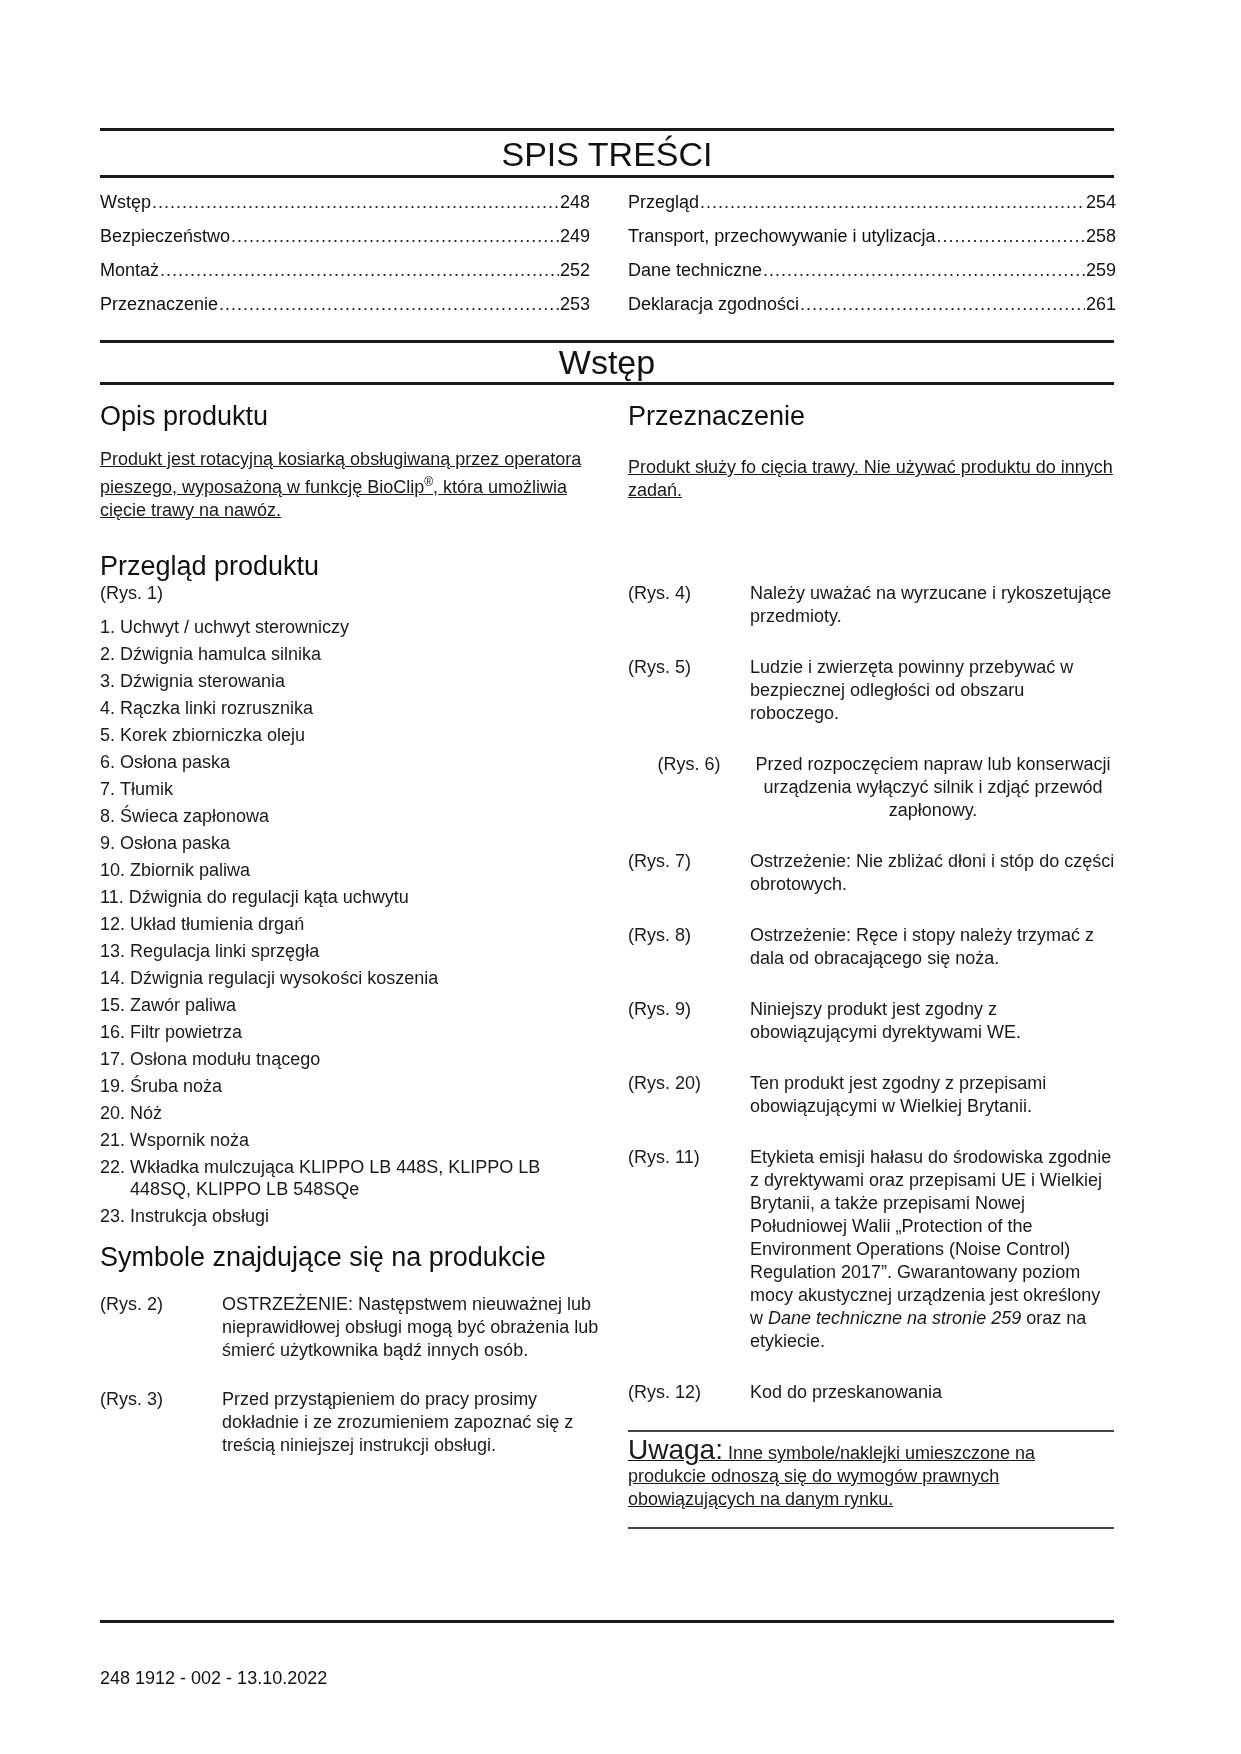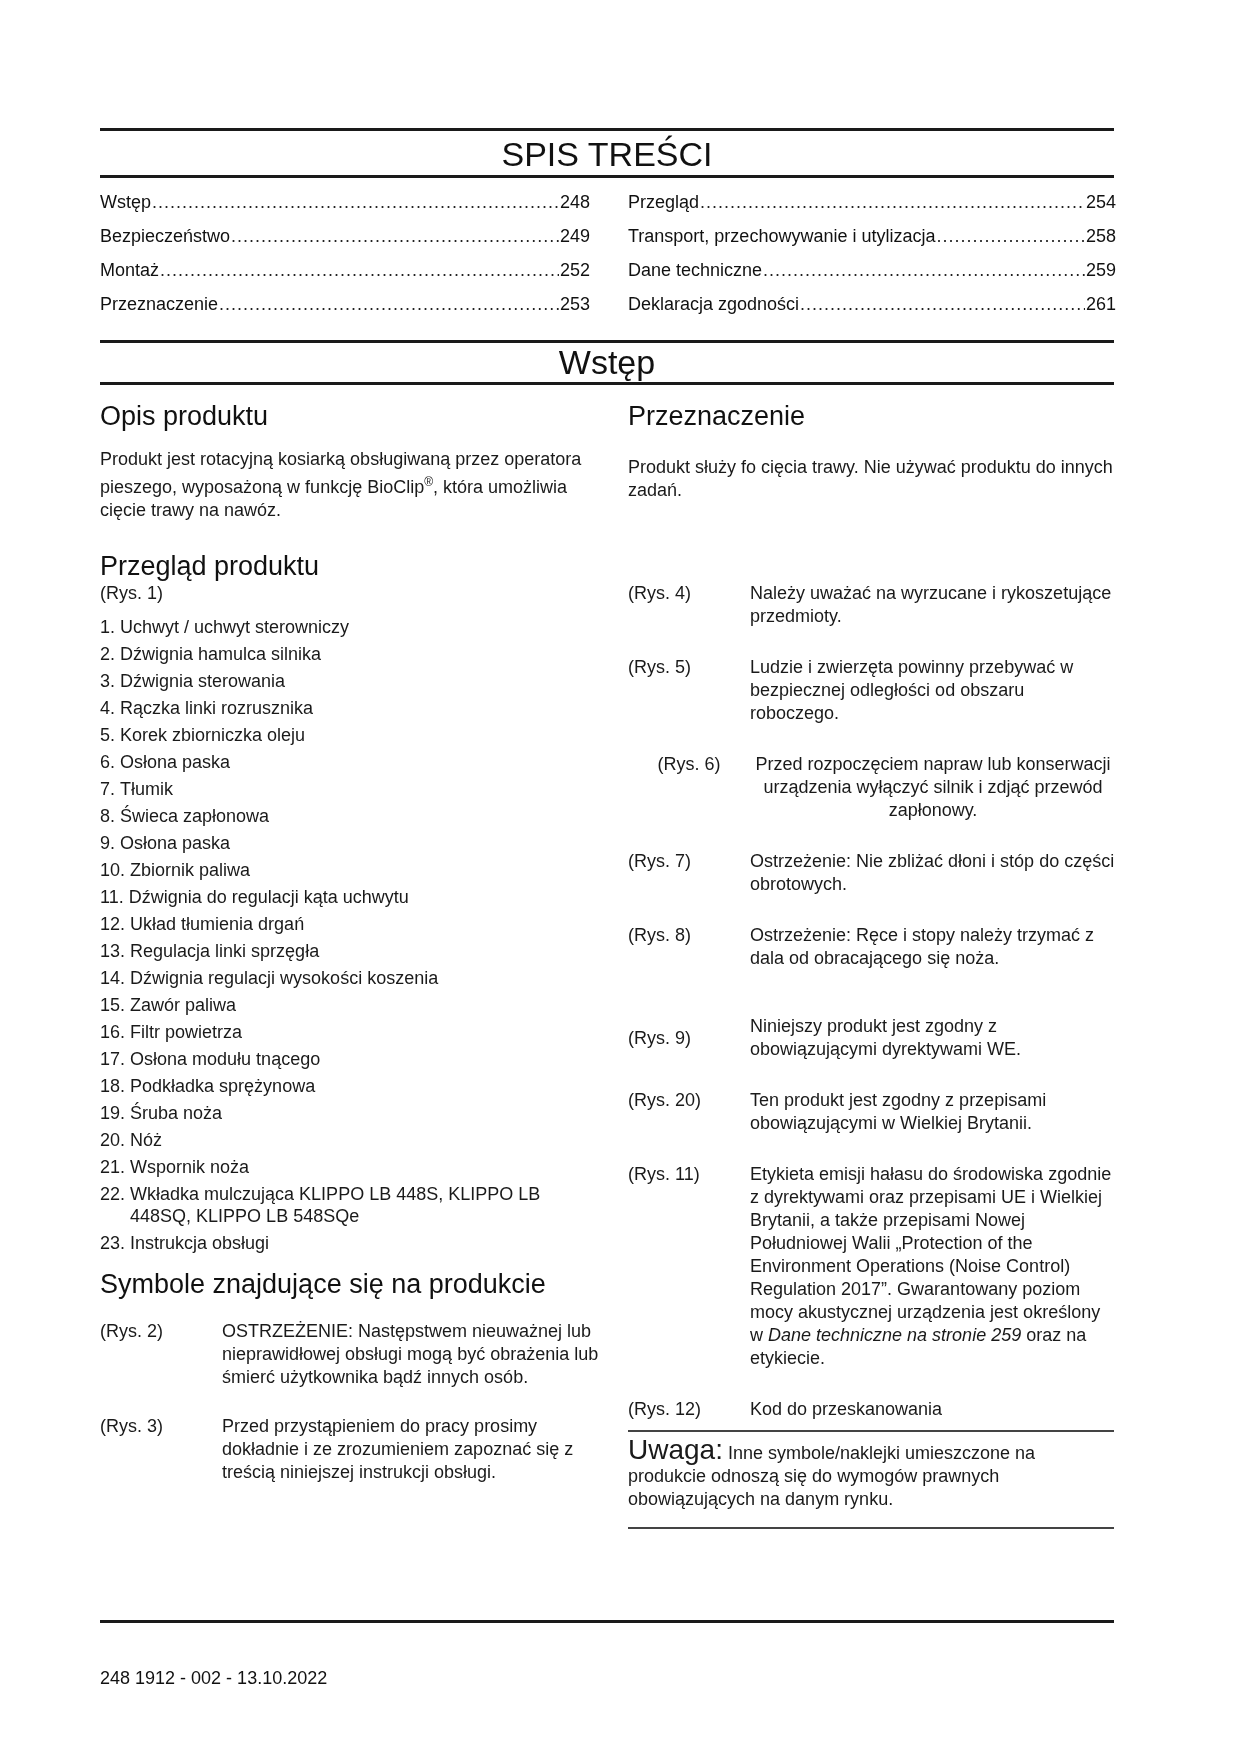--- a/index.html
+++ b/index.html
@@ -28,21 +28,21 @@
   }
   .toc-row .dots::before {
     content: "........................................................................................................................................................................";
   }
   .toc-row .page-num { flex: 0 0 auto; }
 
   .col { position: absolute; }
   .col.left { left: 0; width: 500px; }
   .col.right { left: 528px; width: 488px; }
   h2 { font-weight: normal; font-size: 27px; line-height: 32px; margin: 0; color: #111; }
-  .para { font-size: 18px; line-height: 23px; margin: 0; color: #1a1a1a; }
+  .para { font-size: 18px; line-height: 23px; margin: 0; color: #1a1a1a; text-decoration: underline; }
   .fig-ref { font-size: 18px; line-height: 22px; color: #1a1a1a; }
 
   .parts-list { list-style: none; margin: 0; padding: 0; font-size: 18px; color: #1a1a1a; }
   .parts-list li { line-height: 22px; margin-bottom: 5px; display: flex; }
   .parts-list li .num { flex: 0 0 auto; }
   .parts-list li .txt { flex: 1 1 auto; }
 
   .sym-row { display: flex; font-size: 18px; line-height: 23px; color: #1a1a1a; }
   .sym-row .ref { flex: 0 0 122px; }
   .sym-row .desc { flex: 1 1 auto; }
@@ -132,21 +132,20 @@
       <li><span class="num">8.</span>&nbsp;<span class="txt">Świeca zapłonowa</span></li>
       <li><span class="num">9.</span>&nbsp;<span class="txt">Osłona paska</span></li>
       <li><span class="num">10.</span>&nbsp;<span class="txt">Zbiornik paliwa</span></li>
       <li><span class="num">11.</span>&nbsp;<span class="txt">Dźwignia do regulacji kąta uchwytu</span></li>
       <li><span class="num">12.</span>&nbsp;<span class="txt">Układ tłumienia drgań</span></li>
       <li><span class="num">13.</span>&nbsp;<span class="txt">Regulacja linki sprzęgła</span></li>
       <li><span class="num">14.</span>&nbsp;<span class="txt">Dźwignia regulacji wysokości koszenia</span></li>
       <li><span class="num">15.</span>&nbsp;<span class="txt">Zawór paliwa</span></li>
       <li><span class="num">16.</span>&nbsp;<span class="txt">Filtr powietrza</span></li>
       <li><span class="num">17.</span>&nbsp;<span class="txt">Osłona modułu tnącego</span></li>
-      <li><span class="num">18.</span>&nbsp;<span class="txt">Podkładka sprężynowa</span></li>
       <li><span class="num">19.</span>&nbsp;<span class="txt">Śruba noża</span></li>
       <li><span class="num">20.</span>&nbsp;<span class="txt">Nóż</span></li>
       <li><span class="num">21.</span>&nbsp;<span class="txt">Wspornik noża</span></li>
       <li><span class="num">22.</span>&nbsp;<span class="txt">Wkładka mulczująca KLIPPO LB 448S, KLIPPO LB 448SQ, KLIPPO LB 548SQe</span></li>
       <li><span class="num">23.</span>&nbsp;<span class="txt">Instrukcja obsługi</span></li>
     </ul>
 
     <h2 style="margin-top:14px;">Symbole znajdujące się na produkcie</h2>
 
     <div class="sym-row" style="margin-top:20px;">
@@ -178,21 +177,21 @@
       <span class="desc">Przed rozpoczęciem napraw lub konserwacji urządzenia wyłączyć silnik i zdjąć przewód zapłonowy.</span>
     </div>
     <div class="sym-row" style="margin-top:28px;">
       <span class="ref">(Rys. 7)</span>
       <span class="desc">Ostrzeżenie: Nie zbliżać dłoni i stóp do części obrotowych.</span>
     </div>
     <div class="sym-row" style="margin-top:28px;">
       <span class="ref">(Rys. 8)</span>
       <span class="desc">Ostrzeżenie: Ręce i stopy należy trzymać z dala od obracającego się noża.</span>
     </div>
-    <div class="sym-row" style="margin-top:45px;align-items:center;">
+    <div class="sym-row" style="margin-top:28px;">
       <span class="ref">(Rys. 9)</span>
       <span class="desc">Niniejszy produkt jest zgodny z obowiązującymi dyrektywami WE.</span>
     </div>
     <div class="sym-row" style="margin-top:28px;">
       <span class="ref">(Rys. 20)</span>
       <span class="desc">Ten produkt jest zgodny z przepisami obowiązującymi w Wielkiej Brytanii.</span>
     </div>
     <div class="sym-row" style="margin-top:28px;">
       <span class="ref">(Rys. 11)</span>
       <span class="desc"><span>Etykieta emisji hałasu do środowiska zgodnie z dyrektywami oraz przepisami UE i Wielkiej Brytanii, a także przepisami Nowej Południowej Walii „Protection of the Environment Operations (Noise Control) Regulation 2017”. Gwarantowany poziom mocy akustycznej urządzenia jest określony w </span><i>Dane techniczne na stronie 259</i><span> oraz na etykiecie.</span></span>

